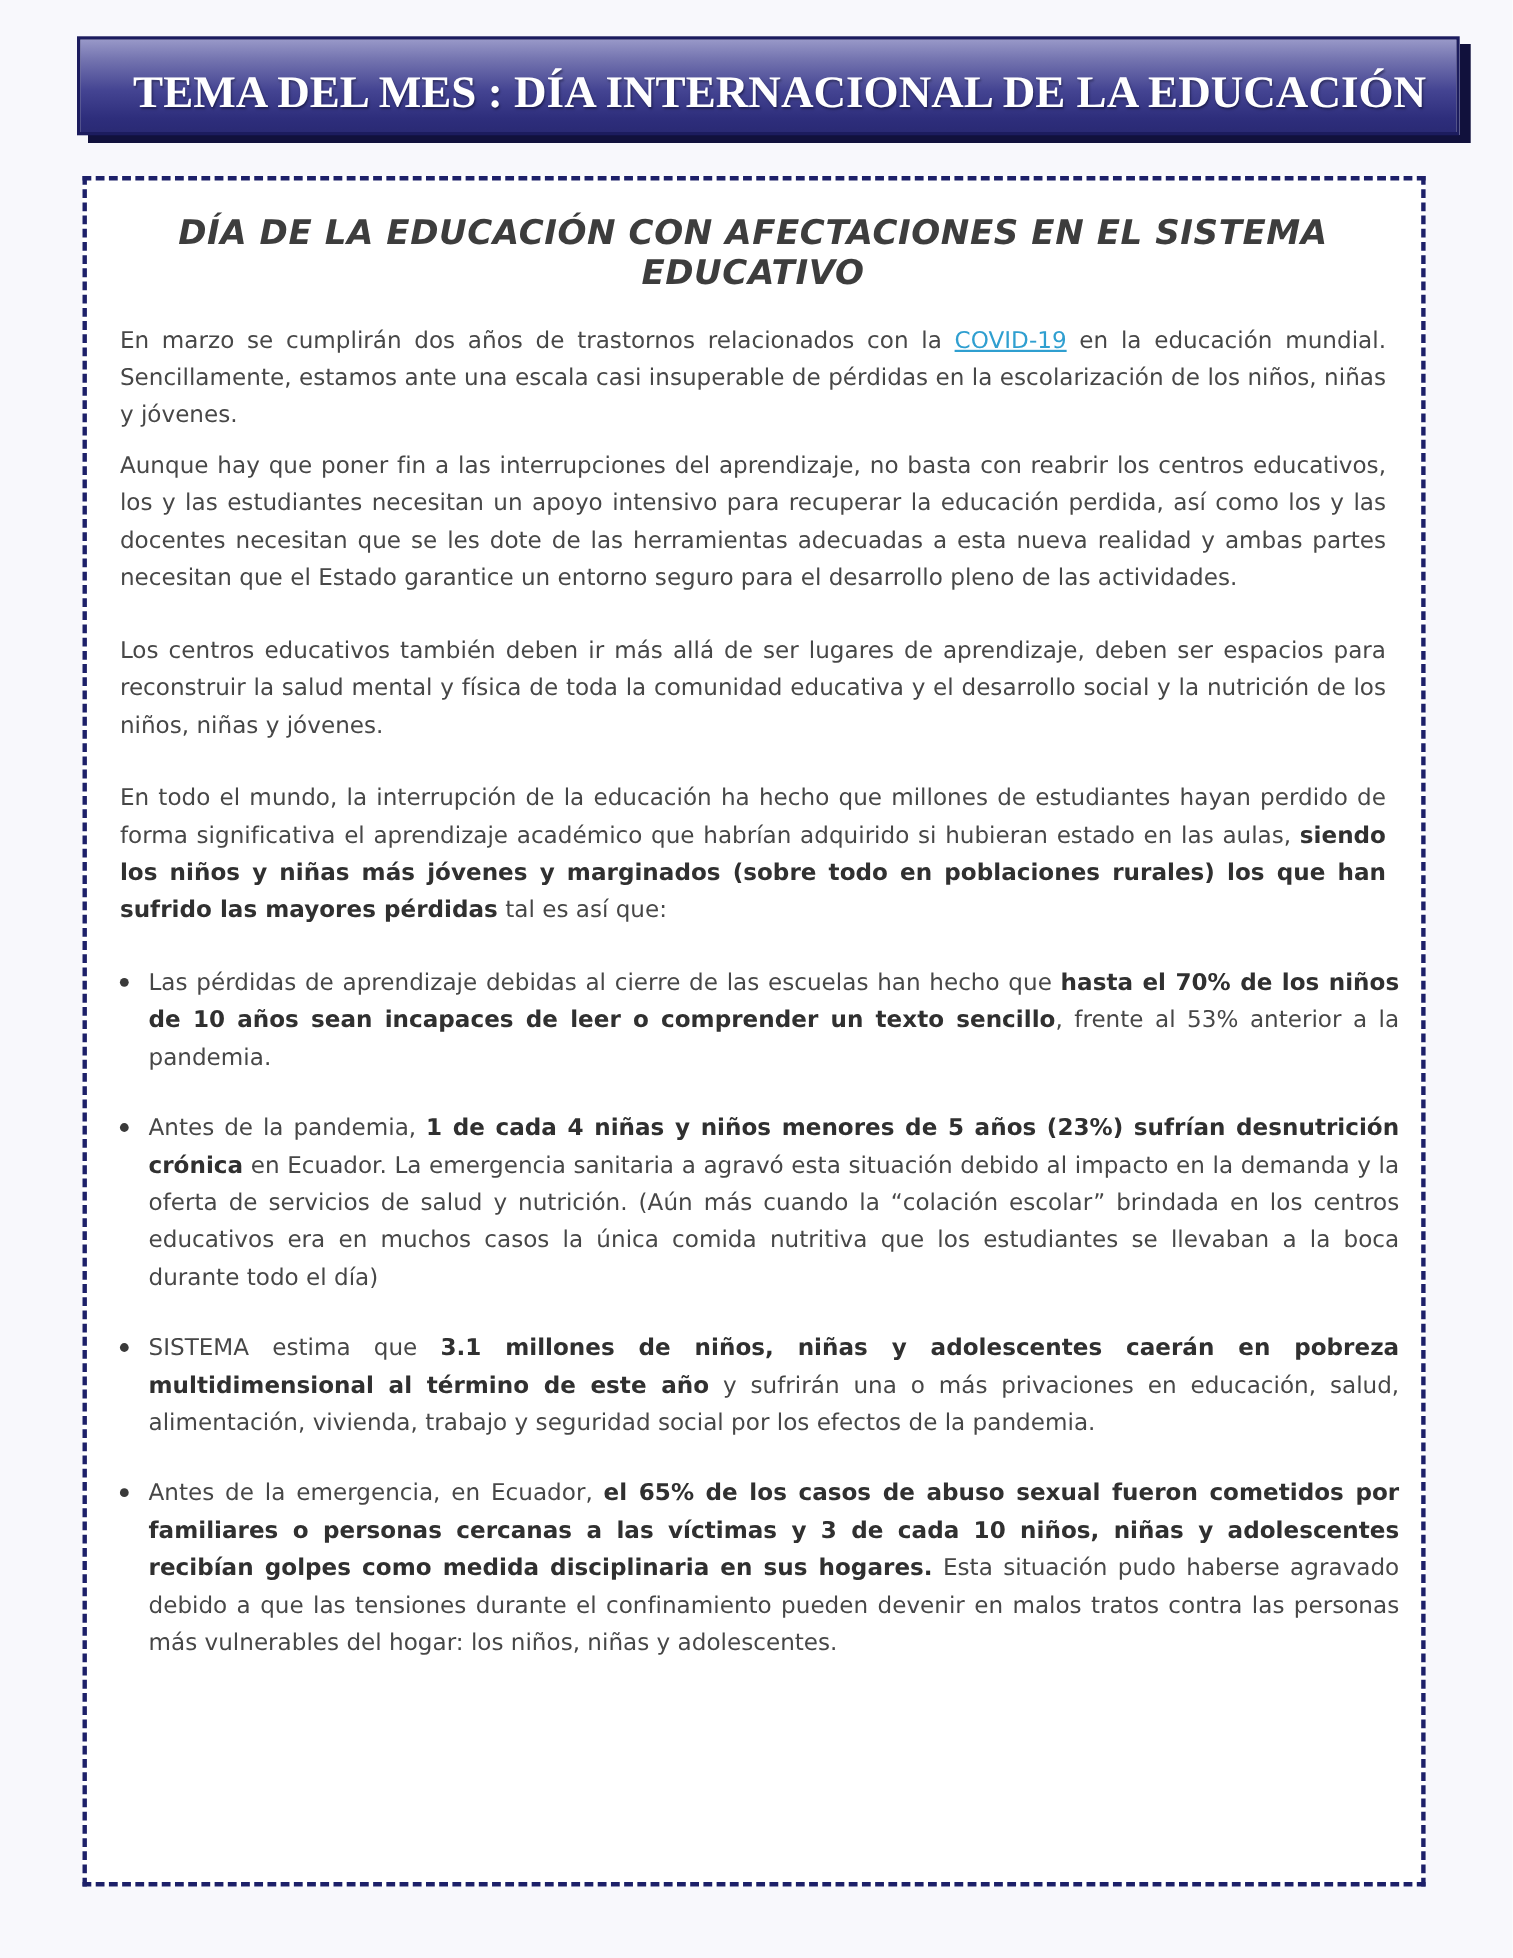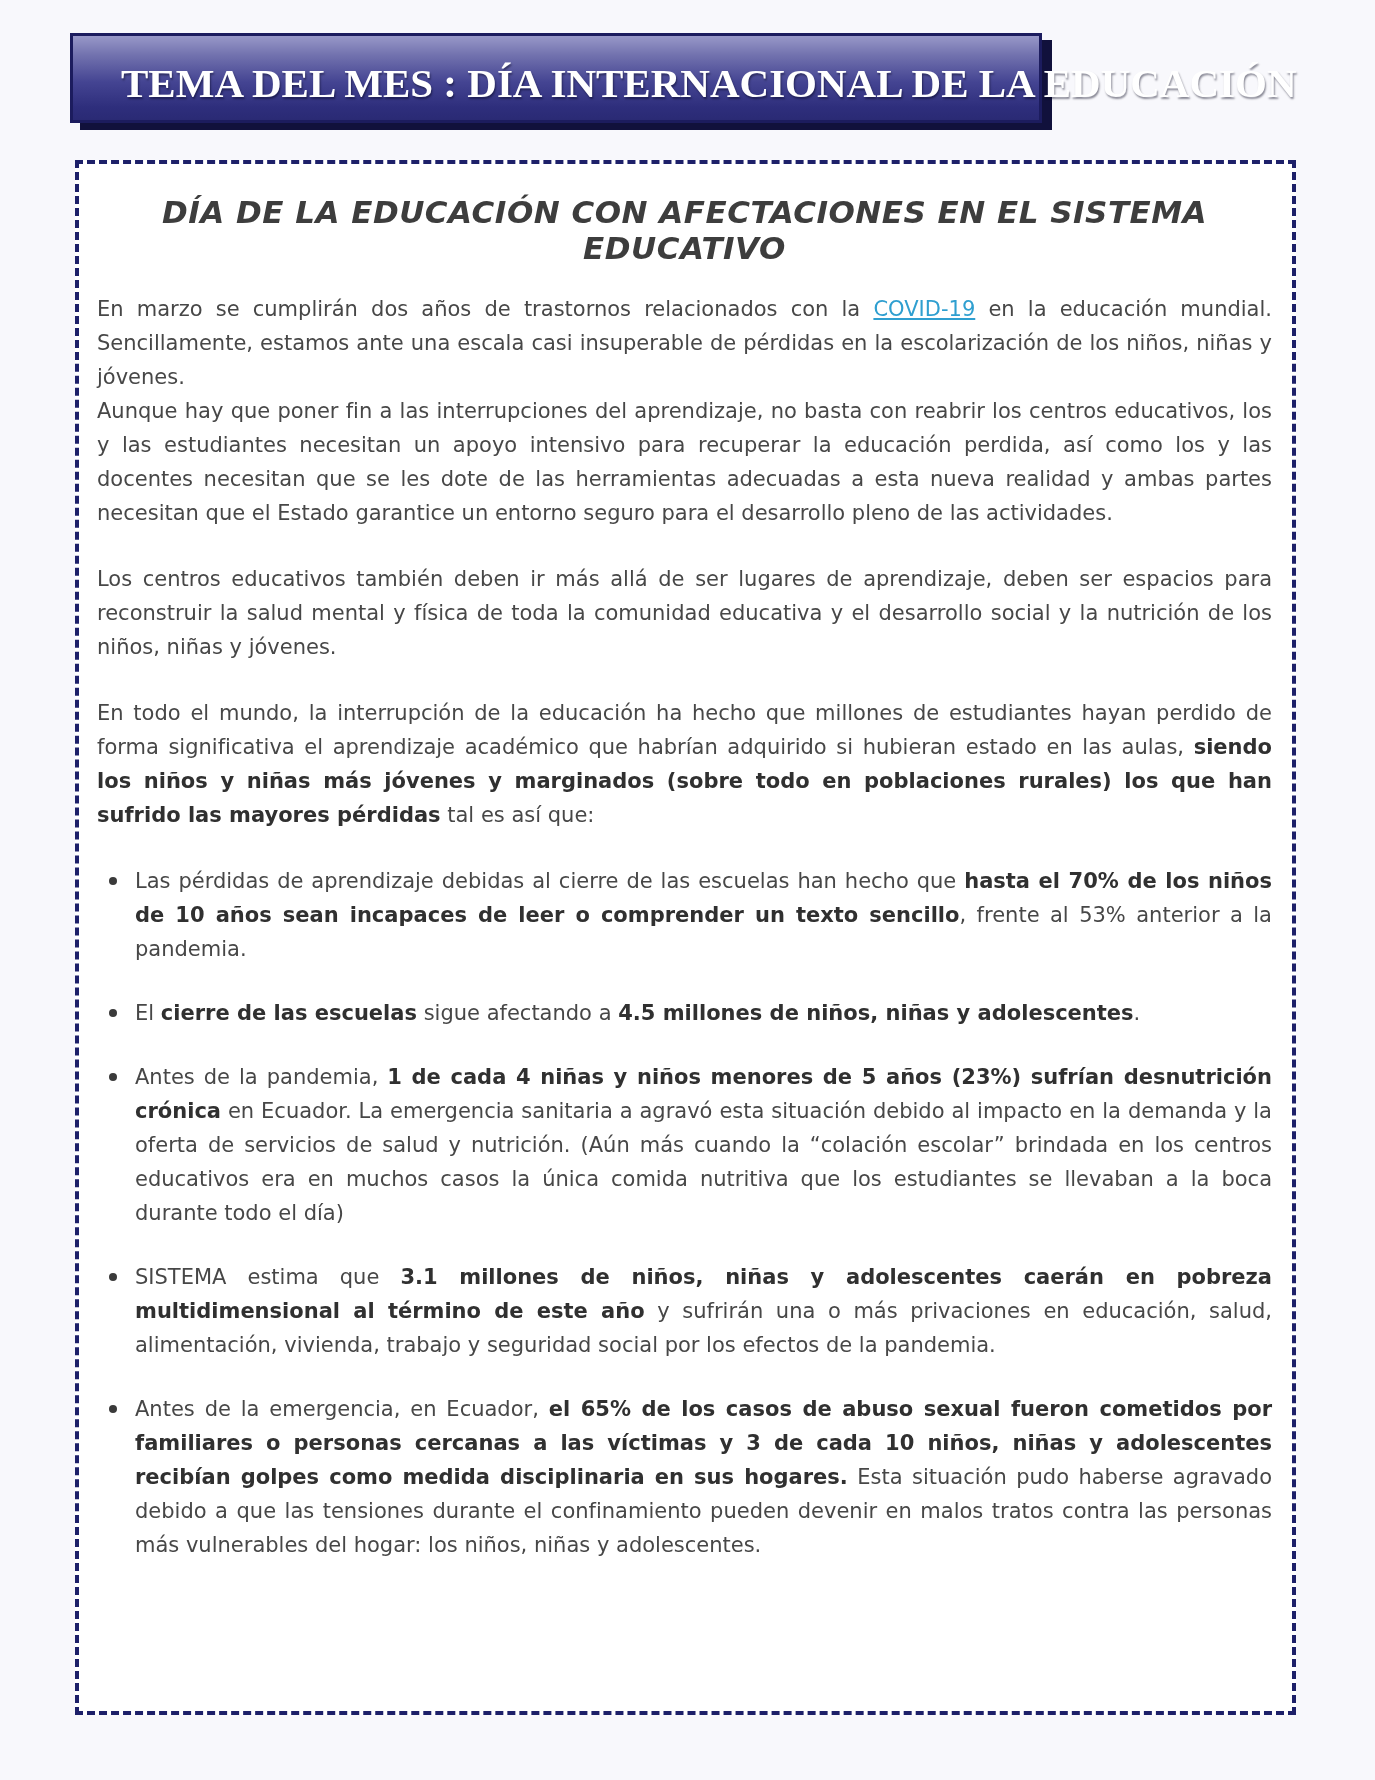--- a/index.html
+++ b/index.html
@@ -5,21 +5,21 @@
   html,body{margin:0;padding:0;}
   body{
     width:1375px;height:1780px;
     background:#f8f8fc;
     font-family:"DejaVu Sans","Liberation Sans",sans-serif;
   }
   .page{position:relative;width:1375px;height:1780px;}
 
   
   .banner{
-    position:absolute;left:70px;top:33px;width:972px;height:90px;
+    position:absolute;left:70px;top:33px;width:1257px;height:90px;
     box-sizing:border-box;
     border:3px solid var(--banner-navy,#1c1c5e);
     background:linear-gradient(180deg,#9898c8 0%,#7373af 22%,#444492 55%,#2e2e7c 85%,#2a2a74 100%);
     box-shadow:10px 7px 0 var(--banner-shadow,#11113c);
     display:flex;align-items:center;
     padding:10px 0 0 48px;
   }
   .banner-title{
     color:#ffffff;
     font-family:"Liberation Serif","DejaVu Serif",serif;
@@ -42,21 +42,21 @@
     margin:14px 0 26px 0;
     text-align:center;
     font-style:italic;
     font-weight:bold;
     font-size:31px;
     color:#3d3d3d;
     letter-spacing:0.5px;
   }
   .block{margin:0 0 32px 0;}
   .para{
-    margin:0;
+    margin:12px;
     text-align:justify;
     font-size:21px;line-height:34px;
     color:var(--text-dark,#474747);
   }
   .run{font-style:normal;}
   .run.bold{font-weight:bold;color:#303030;}
   .link{color:var(--link-blue,#2f9fd0);text-decoration:underline;}
 
   .bullet-list{list-style:none;margin:0;padding:0;}
   .bullet-item{
@@ -95,20 +95,19 @@
         <div class="block">
           <p class="para"><span class="run">Los centros educativos también deben ir más allá de ser lugares de aprendizaje, deben ser espacios para reconstruir la salud mental y física de toda la comunidad educativa y el desarrollo social y la nutrición de los niños, niñas y jóvenes.</span></p>
         </div>
         <div class="block">
           <p class="para"><span class="run">En todo el mundo, la interrupción de la educación ha hecho que millones de estudiantes hayan perdido de forma significativa el aprendizaje académico que habrían adquirido si hubieran estado en las aulas, </span><span class="run bold">siendo los niños y niñas más jóvenes y marginados (sobre todo en poblaciones rurales) los que han sufrido las mayores pérdidas</span><span class="run"> tal es así que:</span></p>
         </div>
       </div>
 
     <ul id="bullets" class="bullet-list">
         <li class="bullet-item"><span class="run">Las pérdidas de aprendizaje debidas al cierre de las escuelas han hecho que </span><span class="run bold">hasta el 70% de los niños de 10 años sean incapaces de leer o comprender un texto sencillo</span><span class="run">, frente al 53% anterior a la pandemia.</span></li>
-        <li class="bullet-item"><span class="run">El </span><span class="run bold">cierre de las escuelas</span><span class="run"> sigue afectando a </span><span class="run bold">4.5 millones de niños, niñas y adolescentes</span><span class="run">.</span></li>
         <li class="bullet-item"><span class="run">Antes de la pandemia, </span><span class="run bold">1 de cada 4 niñas y niños menores de 5 años (23%) sufrían desnutrición crónica</span><span class="run"> en Ecuador. La emergencia sanitaria a agravó esta situación debido al impacto en la demanda y la oferta de servicios de salud y nutrición. (Aún más cuando la “colación escolar” brindada en los centros educativos era en muchos casos la única comida nutritiva que los estudiantes se llevaban a la boca durante todo el día)</span></li>
         <li class="bullet-item"><span class="run">SISTEMA estima que </span><span class="run bold">3.1 millones de niños, niñas y adolescentes caerán en pobreza multidimensional al término de este año</span><span class="run"> y sufrirán una o más privaciones en educación, salud, alimentación, vivienda, trabajo y seguridad social por los efectos de la pandemia.</span></li>
         <li class="bullet-item"><span class="run">Antes de la emergencia, en Ecuador, </span><span class="run bold">el 65% de los casos de abuso sexual fueron cometidos por familiares o personas cercanas a las víctimas y 3 de cada 10 niños, niñas y adolescentes recibían golpes como medida disciplinaria en sus hogares.</span><span class="run"> Esta situación pudo haberse agravado debido a que las tensiones durante el confinamiento pueden devenir en malos tratos contra las personas más vulnerables del hogar: los niños, niñas y adolescentes.</span></li>
       </ul>
   </div>
 
 </div>
 
 </body></html>

